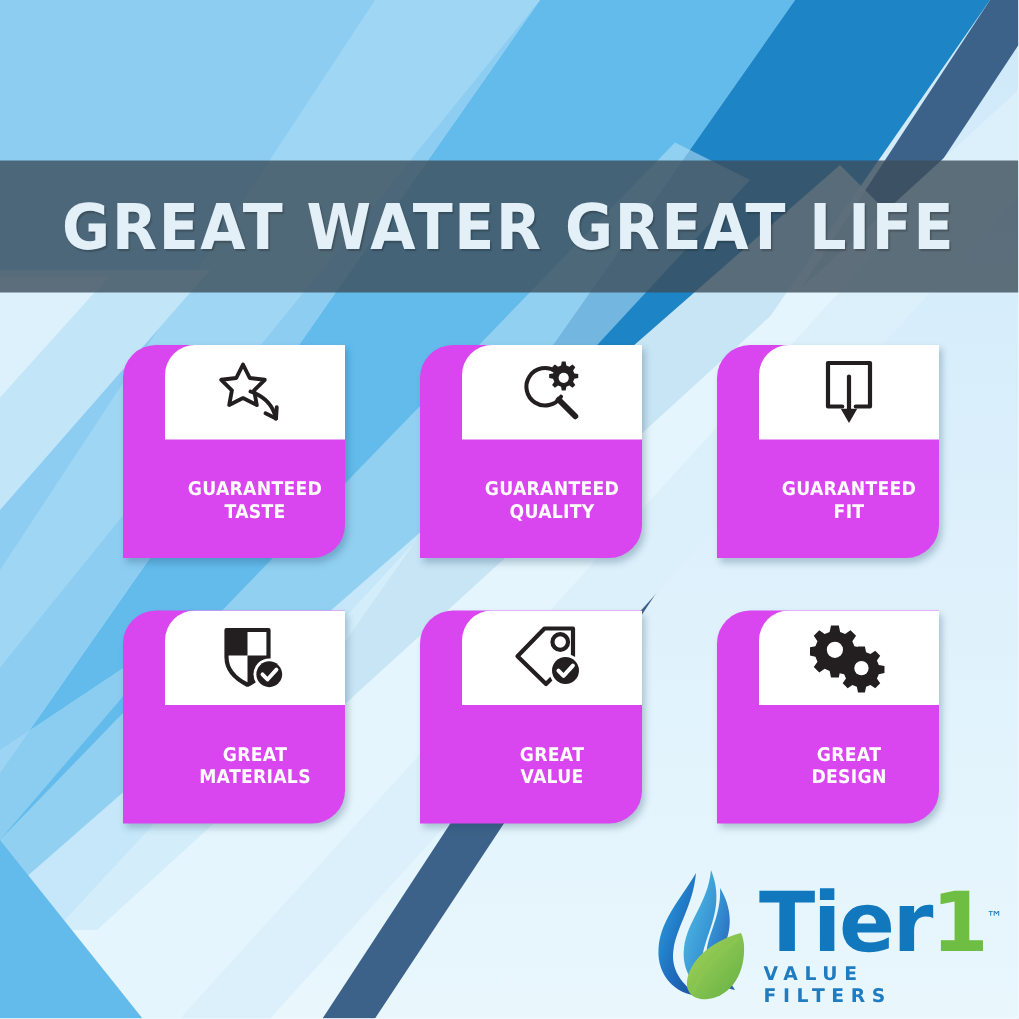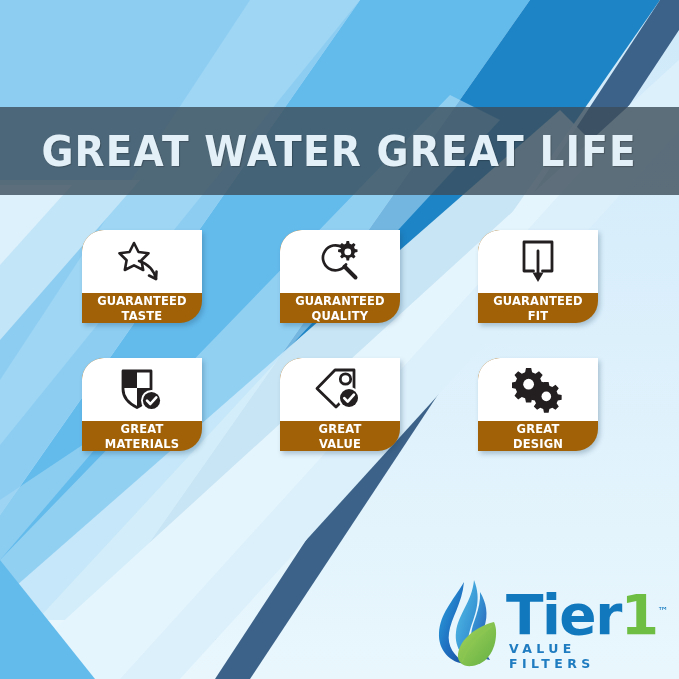--- a/index.html
+++ b/index.html
@@ -56,27 +56,28 @@
     top: 230px;
     width: 520px;
     display: grid;
     grid-template-columns: repeat(3, 120px);
     grid-column-gap: 78px;
     grid-row-gap: 35px;
   }
 
   .badge {
     width: 120px;
-    height: 93px;
+    height: 142px;
     border-radius: 22px 0 22px 0;
-    background: #a16207;
+    background: #d946ef;
     box-shadow: 2px 3px 5px rgba(30, 70, 100, 0.28);
     display: flex;
     flex-direction: column;
     overflow: hidden;
+    padding-left: 28px;
   }
   .badge-icon {
     height: 63px;
     background: #ffffff;
     border-radius: 20px 0 0 0;
     display: flex;
     align-items: center;
     justify-content: center;
     flex: none;
   }

